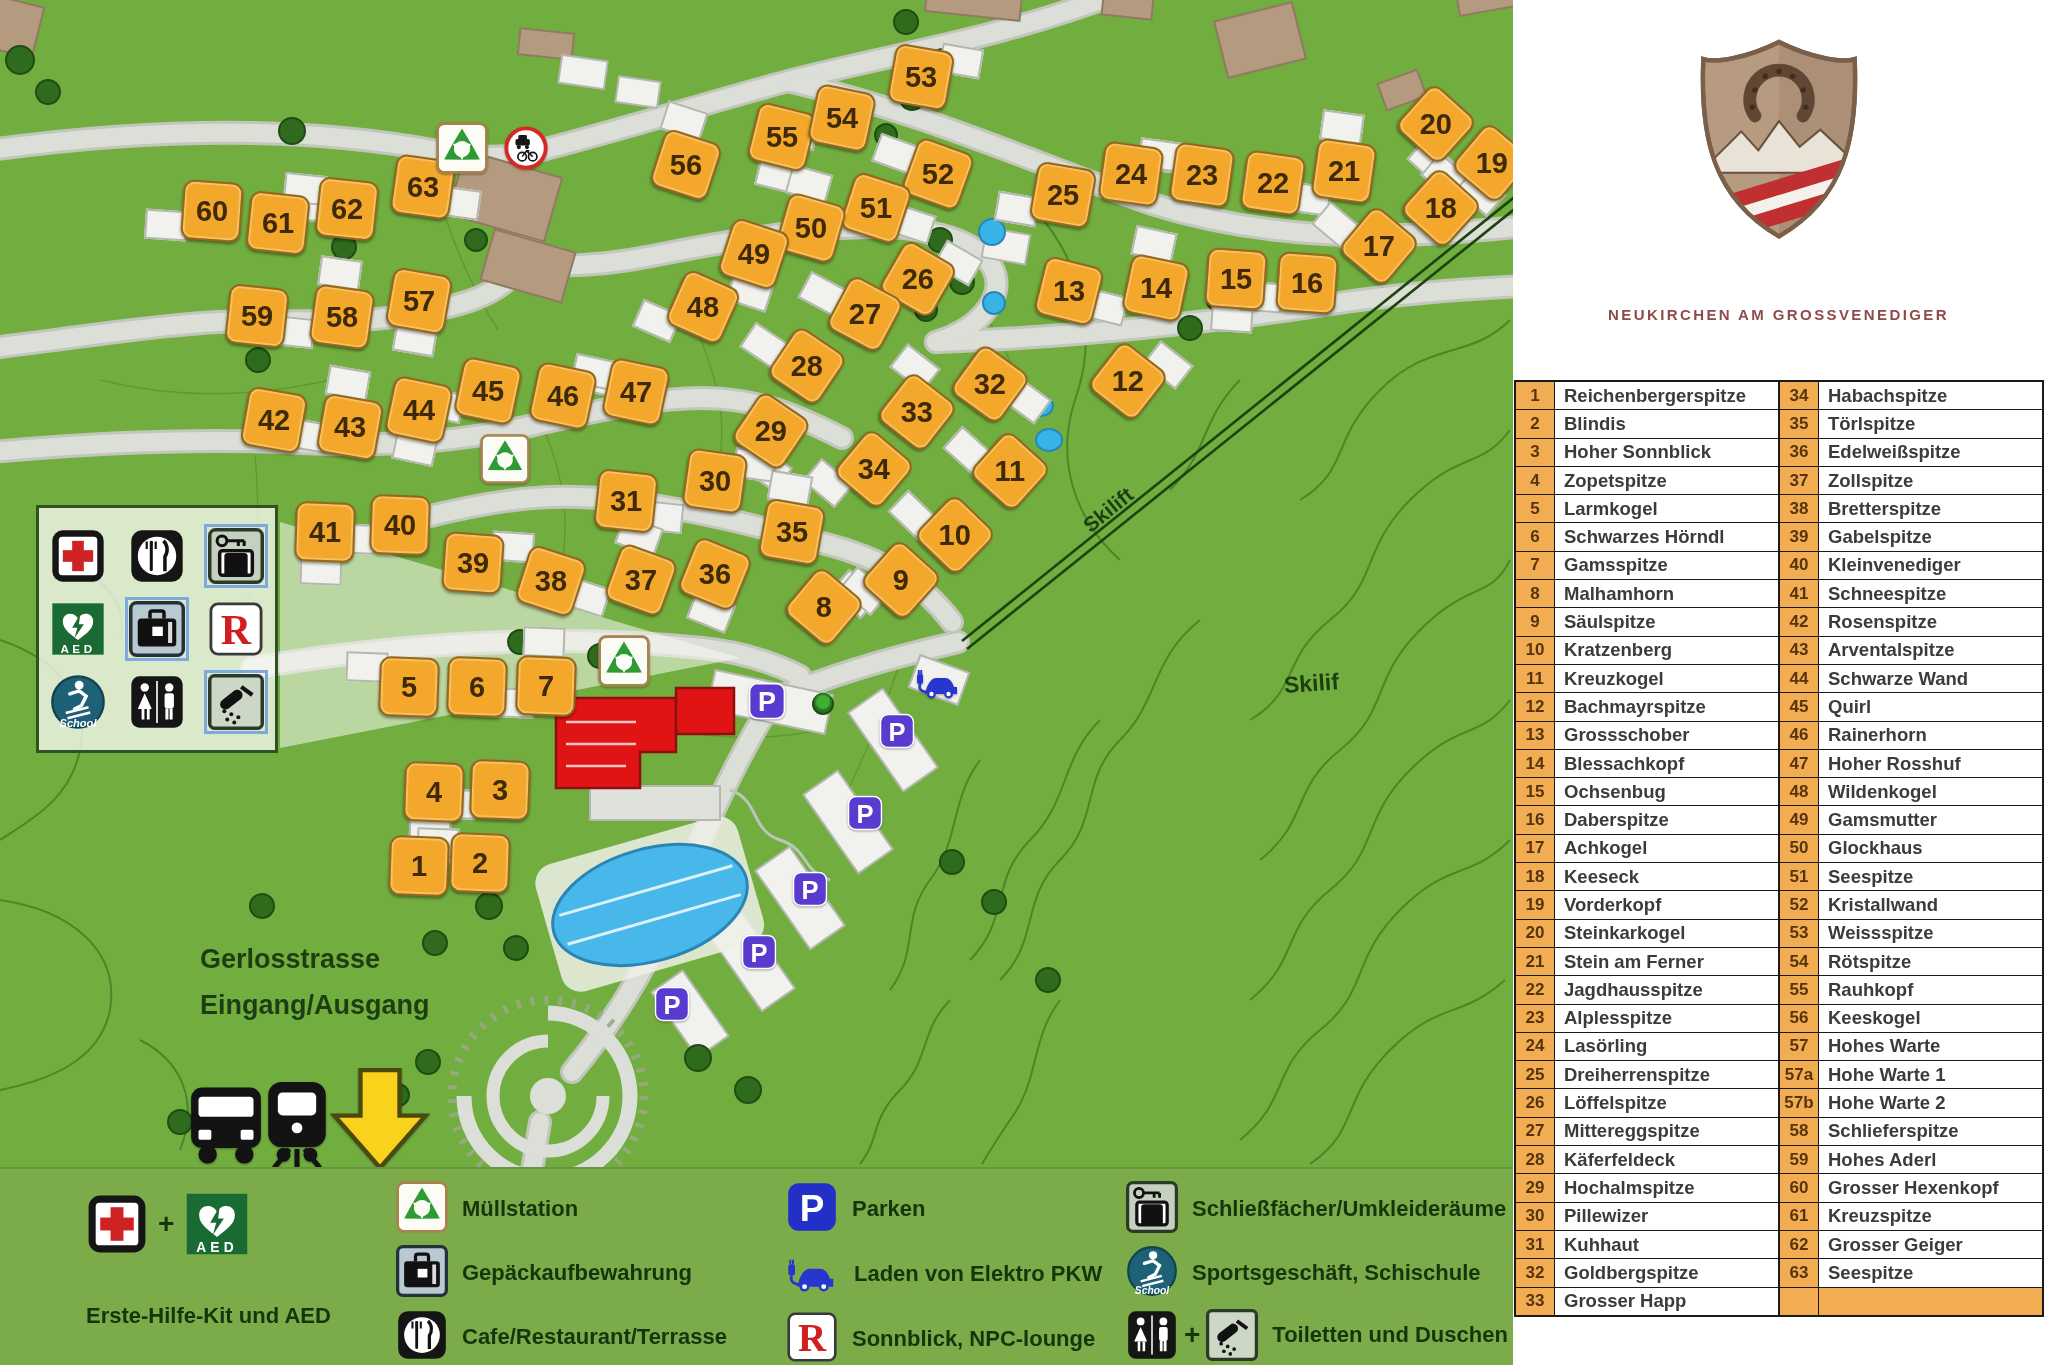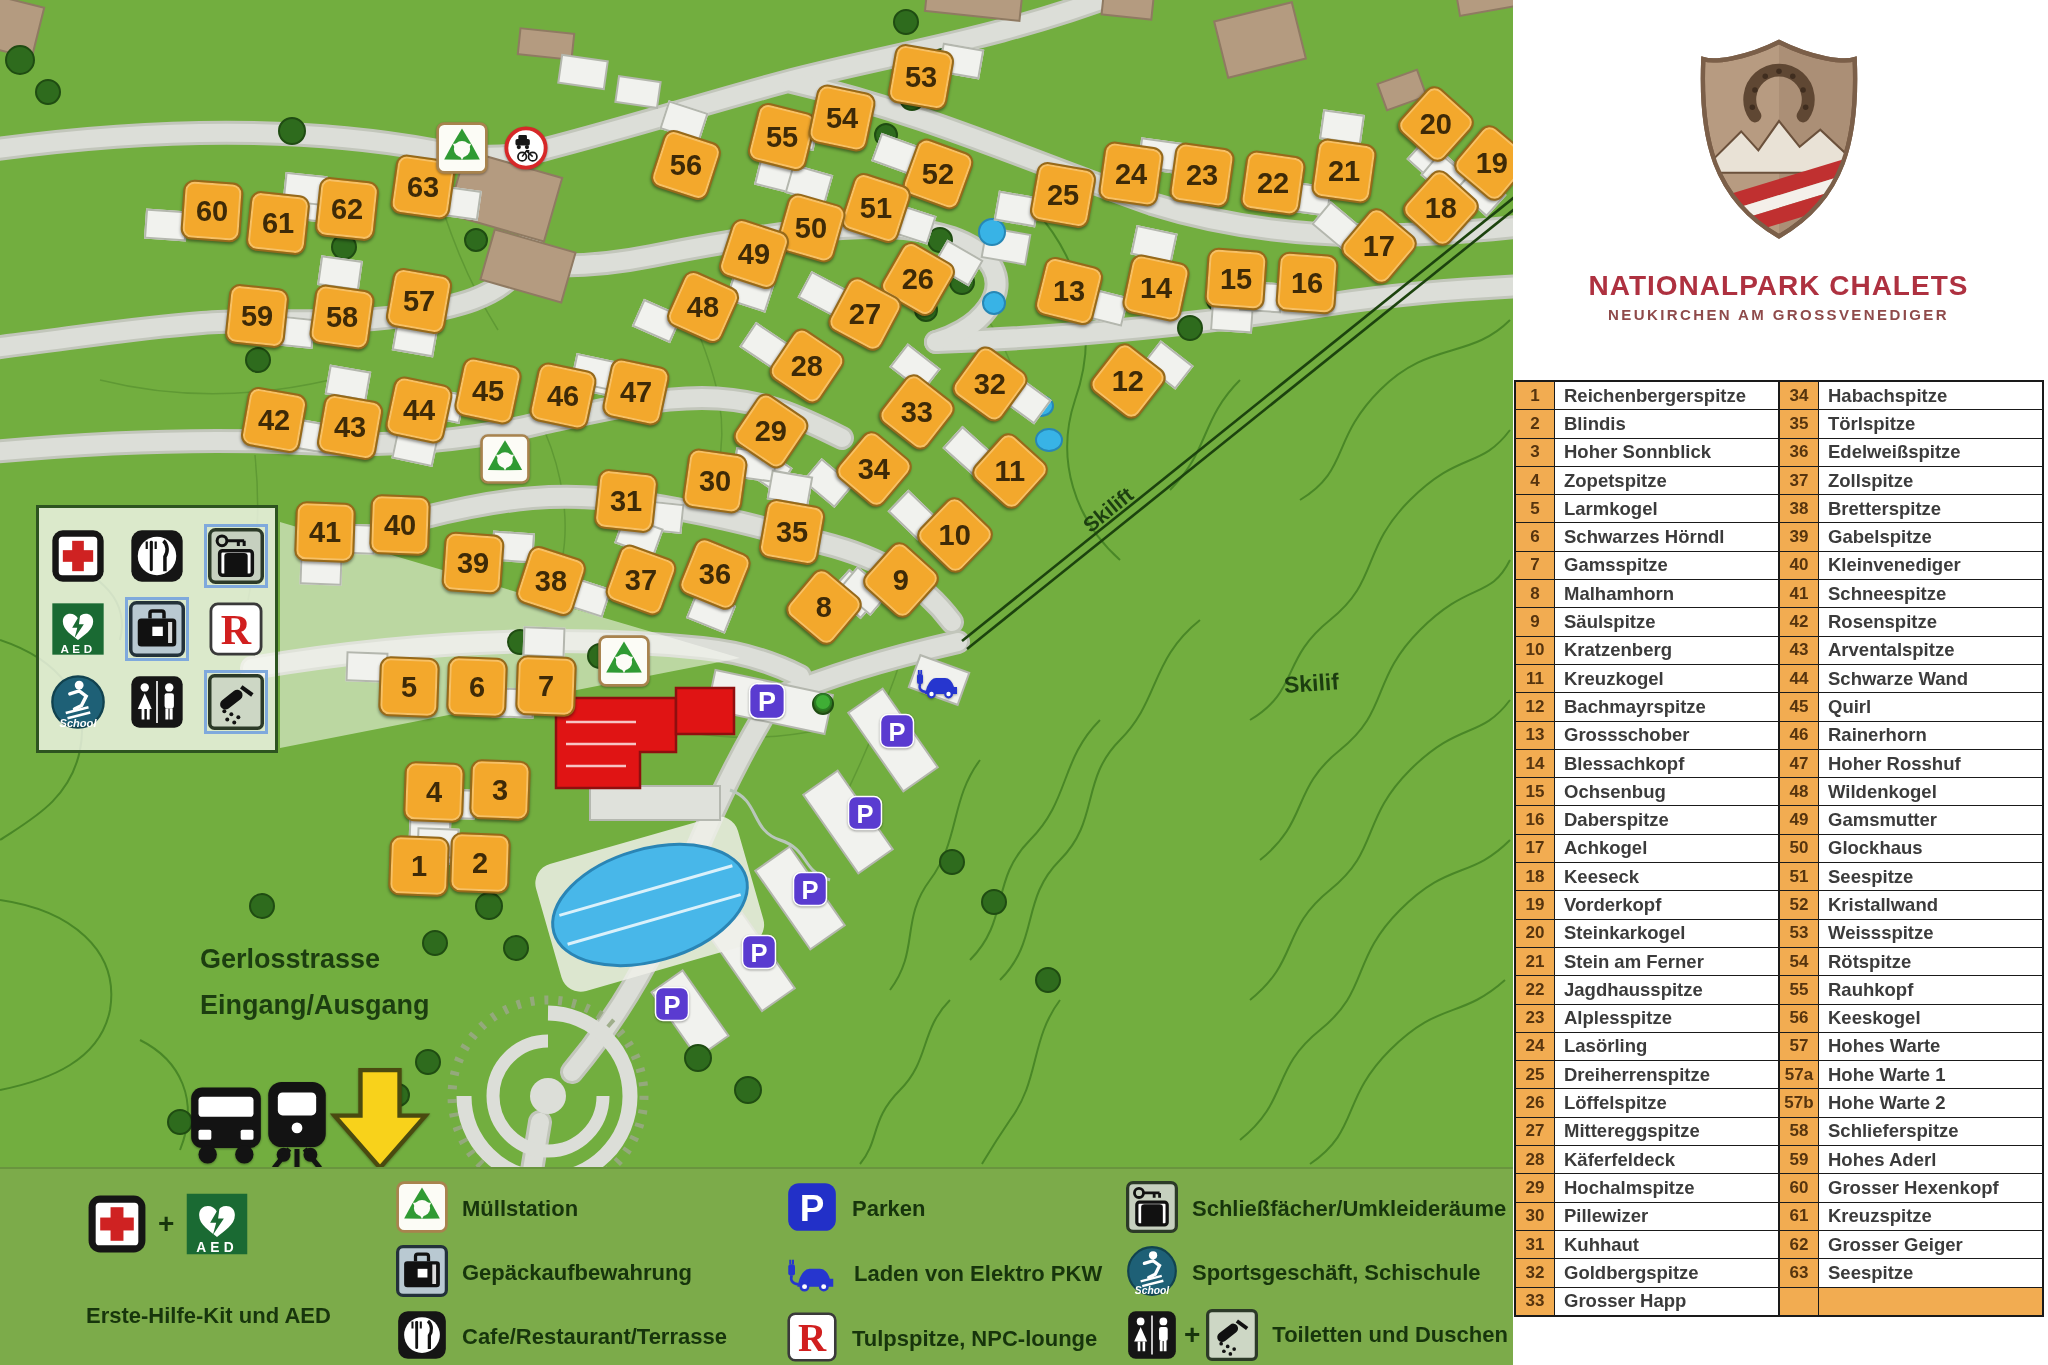--- a/index.html
+++ b/index.html
@@ -755,21 +755,21 @@
               <path d="M3.8 17 v-4 M6.2 17 v-4" stroke="#2636cf" stroke-width="1.8" fill="none"></path>
               <path d="M5 27 q-2 7 6 8" stroke="#2636cf" stroke-width="2.4" fill="none"></path>
             </svg></div>
           <div class="blabel">Laden von Elektro PKW</div>
         </div>
         <div class="brow">
           <div><svg width="52" height="52" viewBox="0 0 48 48">
               <rect x="2.5" y="2.5" width="43" height="43" rx="6" fill="#fff" stroke="#3a3a3a" stroke-width="2.4"></rect>
               <text x="24" y="37" text-anchor="middle" font-size="36" font-weight="bold" fill="#d11f1f" font-family="Liberation Serif, serif">R</text>
             </svg></div>
-          <div class="blabel">Tulpspitze, NPC-lounge</div>
+          <div class="blabel">Sonnblick, NPC-lounge</div>
         </div>
       </div>
       <div class="bcol" style="left: 1126px; padding-top: 12px; gap: 8px;">
         <div class="brow">
           <div><svg width="52" height="52" viewBox="0 0 48 48">
               <rect x="1.5" y="1.5" width="45" height="45" rx="5" fill="#c6d0bf" stroke="#2c3a28" stroke-width="3"></rect>
               <circle cx="12" cy="11" r="4.2" fill="none" stroke="#111" stroke-width="2.6"></circle>
               <path d="M16.2 11 H31 M26 11 V15.5 M31 11 V15.5" stroke="#111" stroke-width="2.6" fill="none"></path>
               <rect x="10" y="19.5" width="28" height="21" rx="2.5" fill="#fff" stroke="#111" stroke-width="3"></rect>
               <path d="M14 40.5 V24 Q14 21.5 17 21.5 H31 Q34 21.5 34 24 V40.5" fill="#111"></path>
@@ -843,21 +843,20 @@
             <circle cx="36" cy="32" r="1.6"></circle>
           <circle cx="42" cy="24" r="1.6"></circle>
             <circle cx="50" cy="21" r="1.6"></circle>
           <circle cx="58" cy="24" r="1.6"></circle>
             <circle cx="64" cy="32" r="1.6"></circle>
           <circle cx="65.5" cy="42" r="1.6"></circle>
         </g>
         <path d="M50,4 C70,14 88,16 94,14 C96,60 88,95 50,117 C12,95 4,60 6,14 C12,16 30,14 50,4 Z" fill="none" stroke="#7b5f49" stroke-width="2.5"></path>
       </svg>
     </div>
-    <div class="brandtitle">NATIONALPARK CHALETS</div>
     <div class="brandsub">NEUKIRCHEN AM GROSSVENEDIGER</div>
     <div class="dir" id="dir">
         <div class="dircol first">
           <div class="drow">
             <div class="dnum">1</div>
             <div class="dname">Reichenbergerspitze</div>
           </div>
           <div class="drow">
             <div class="dnum">2</div>
             <div class="dname">Blindis</div>

